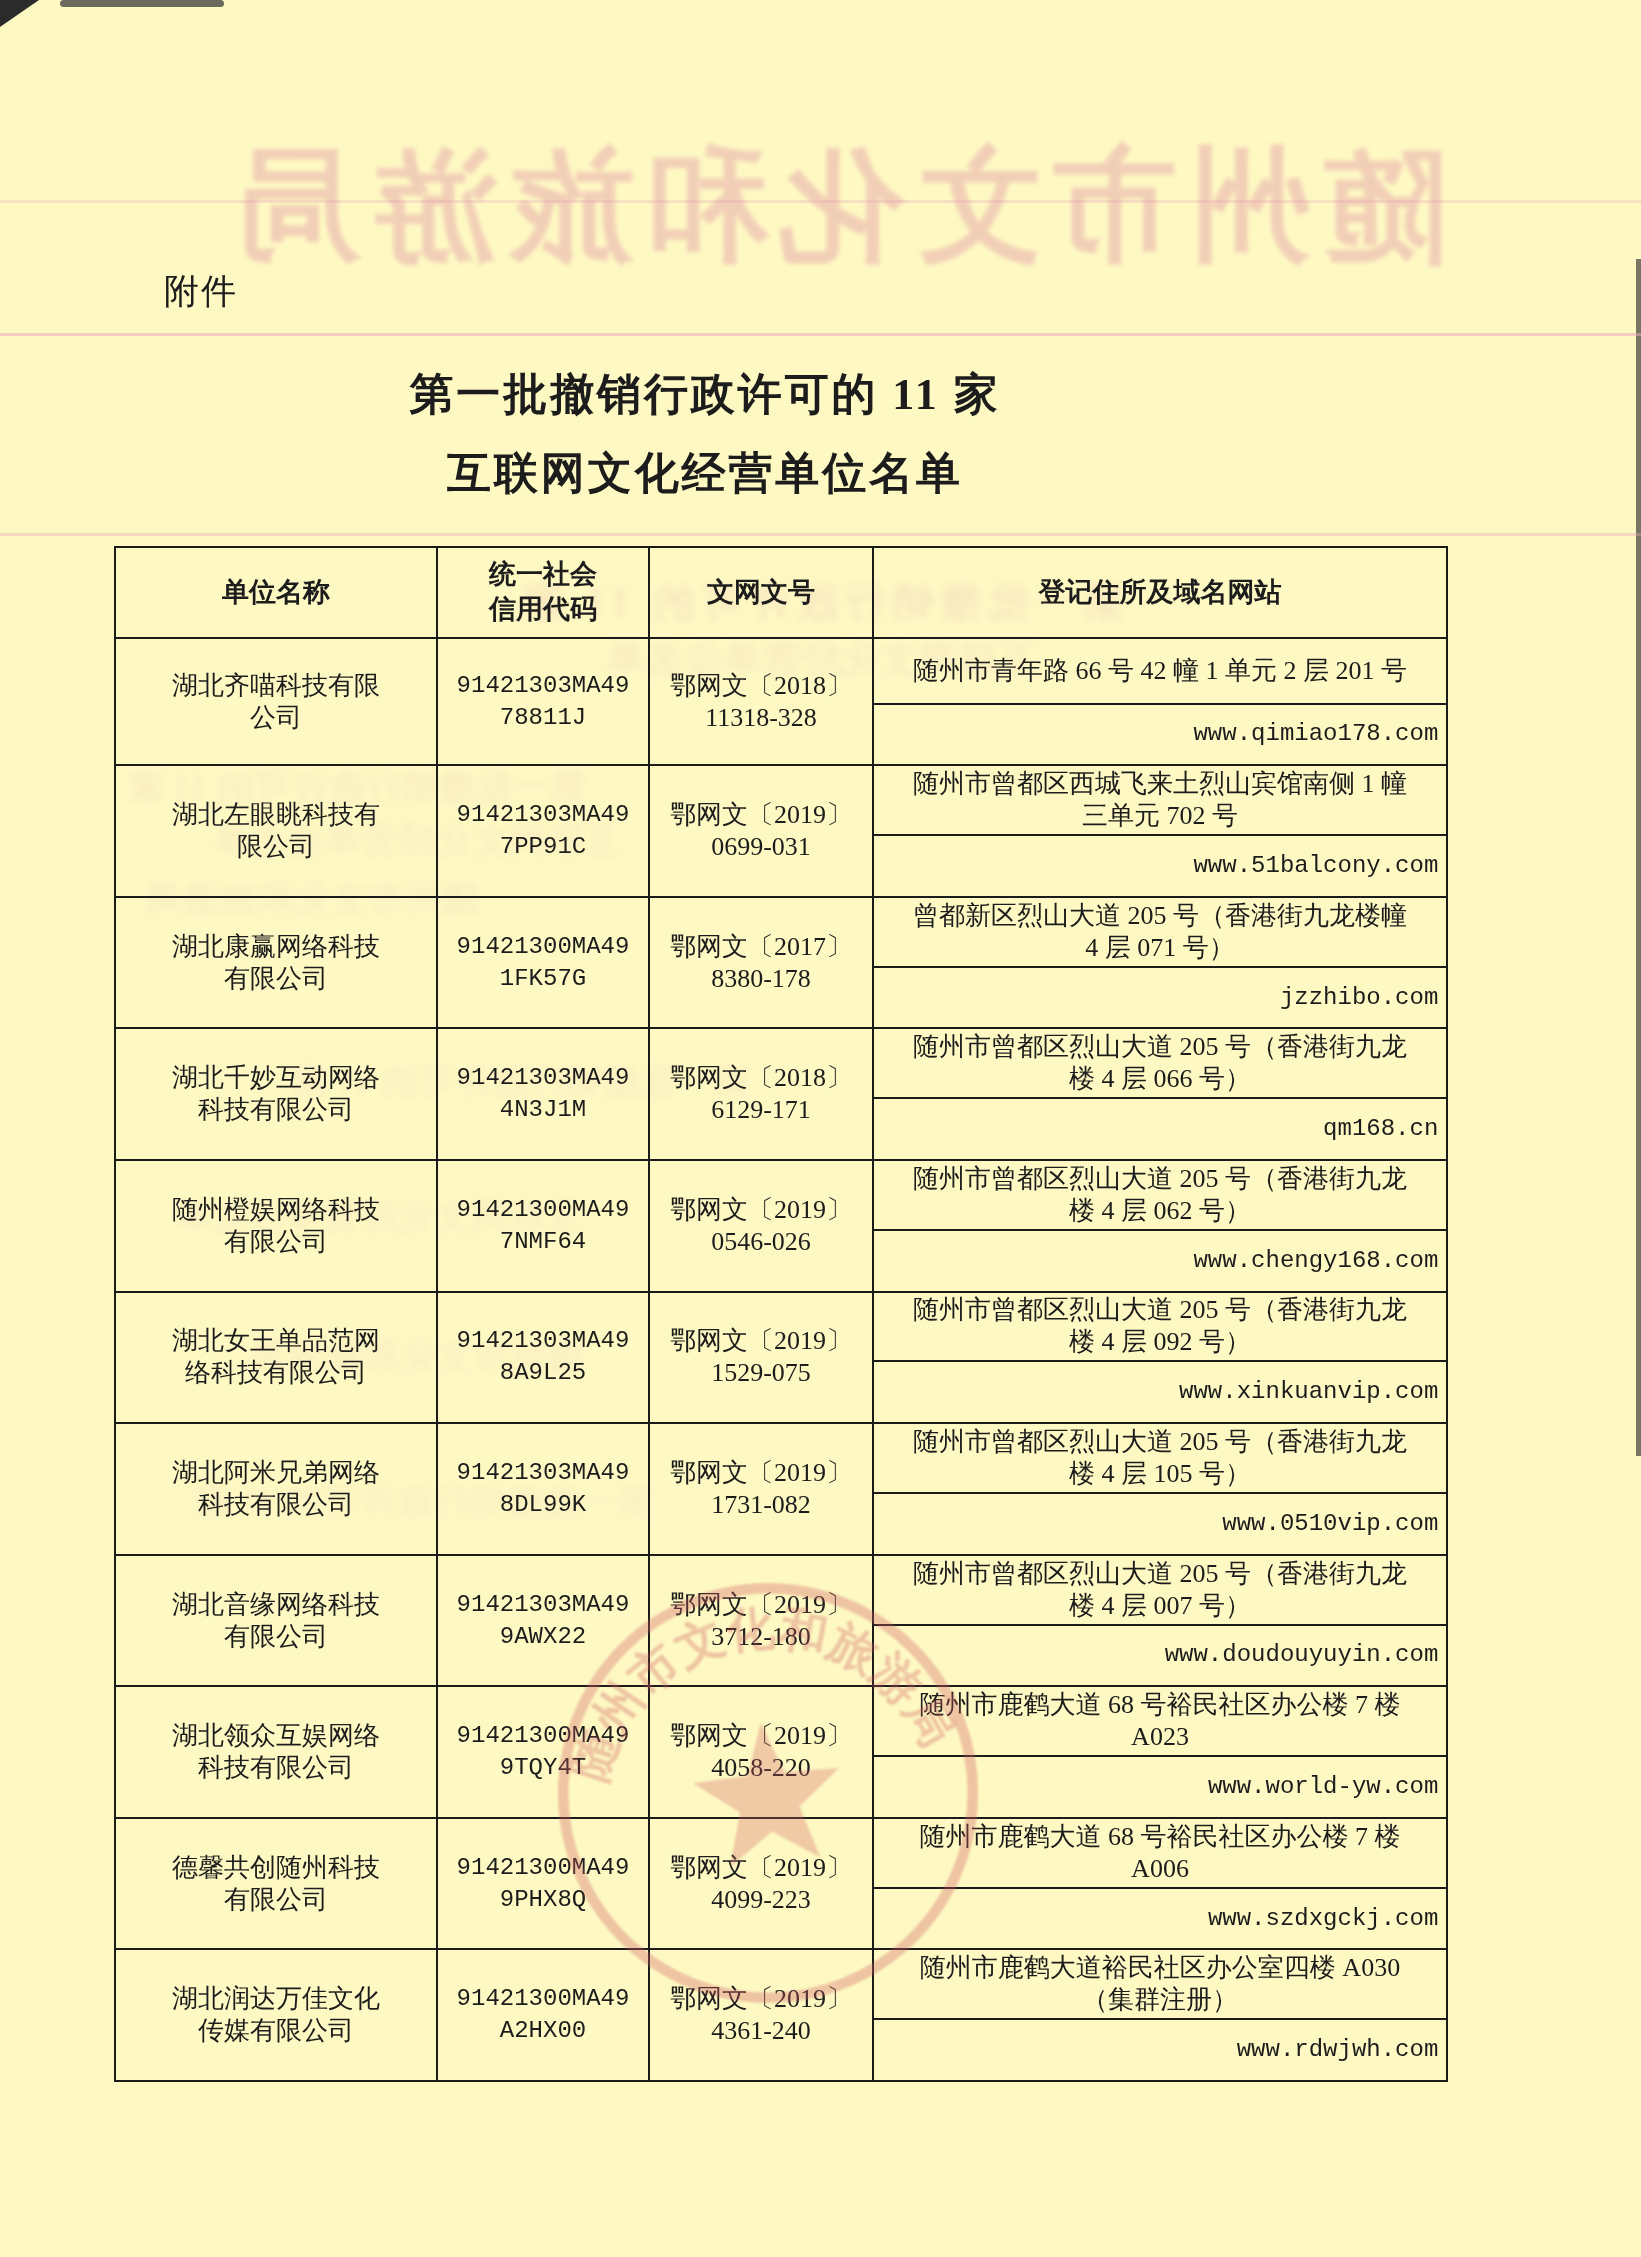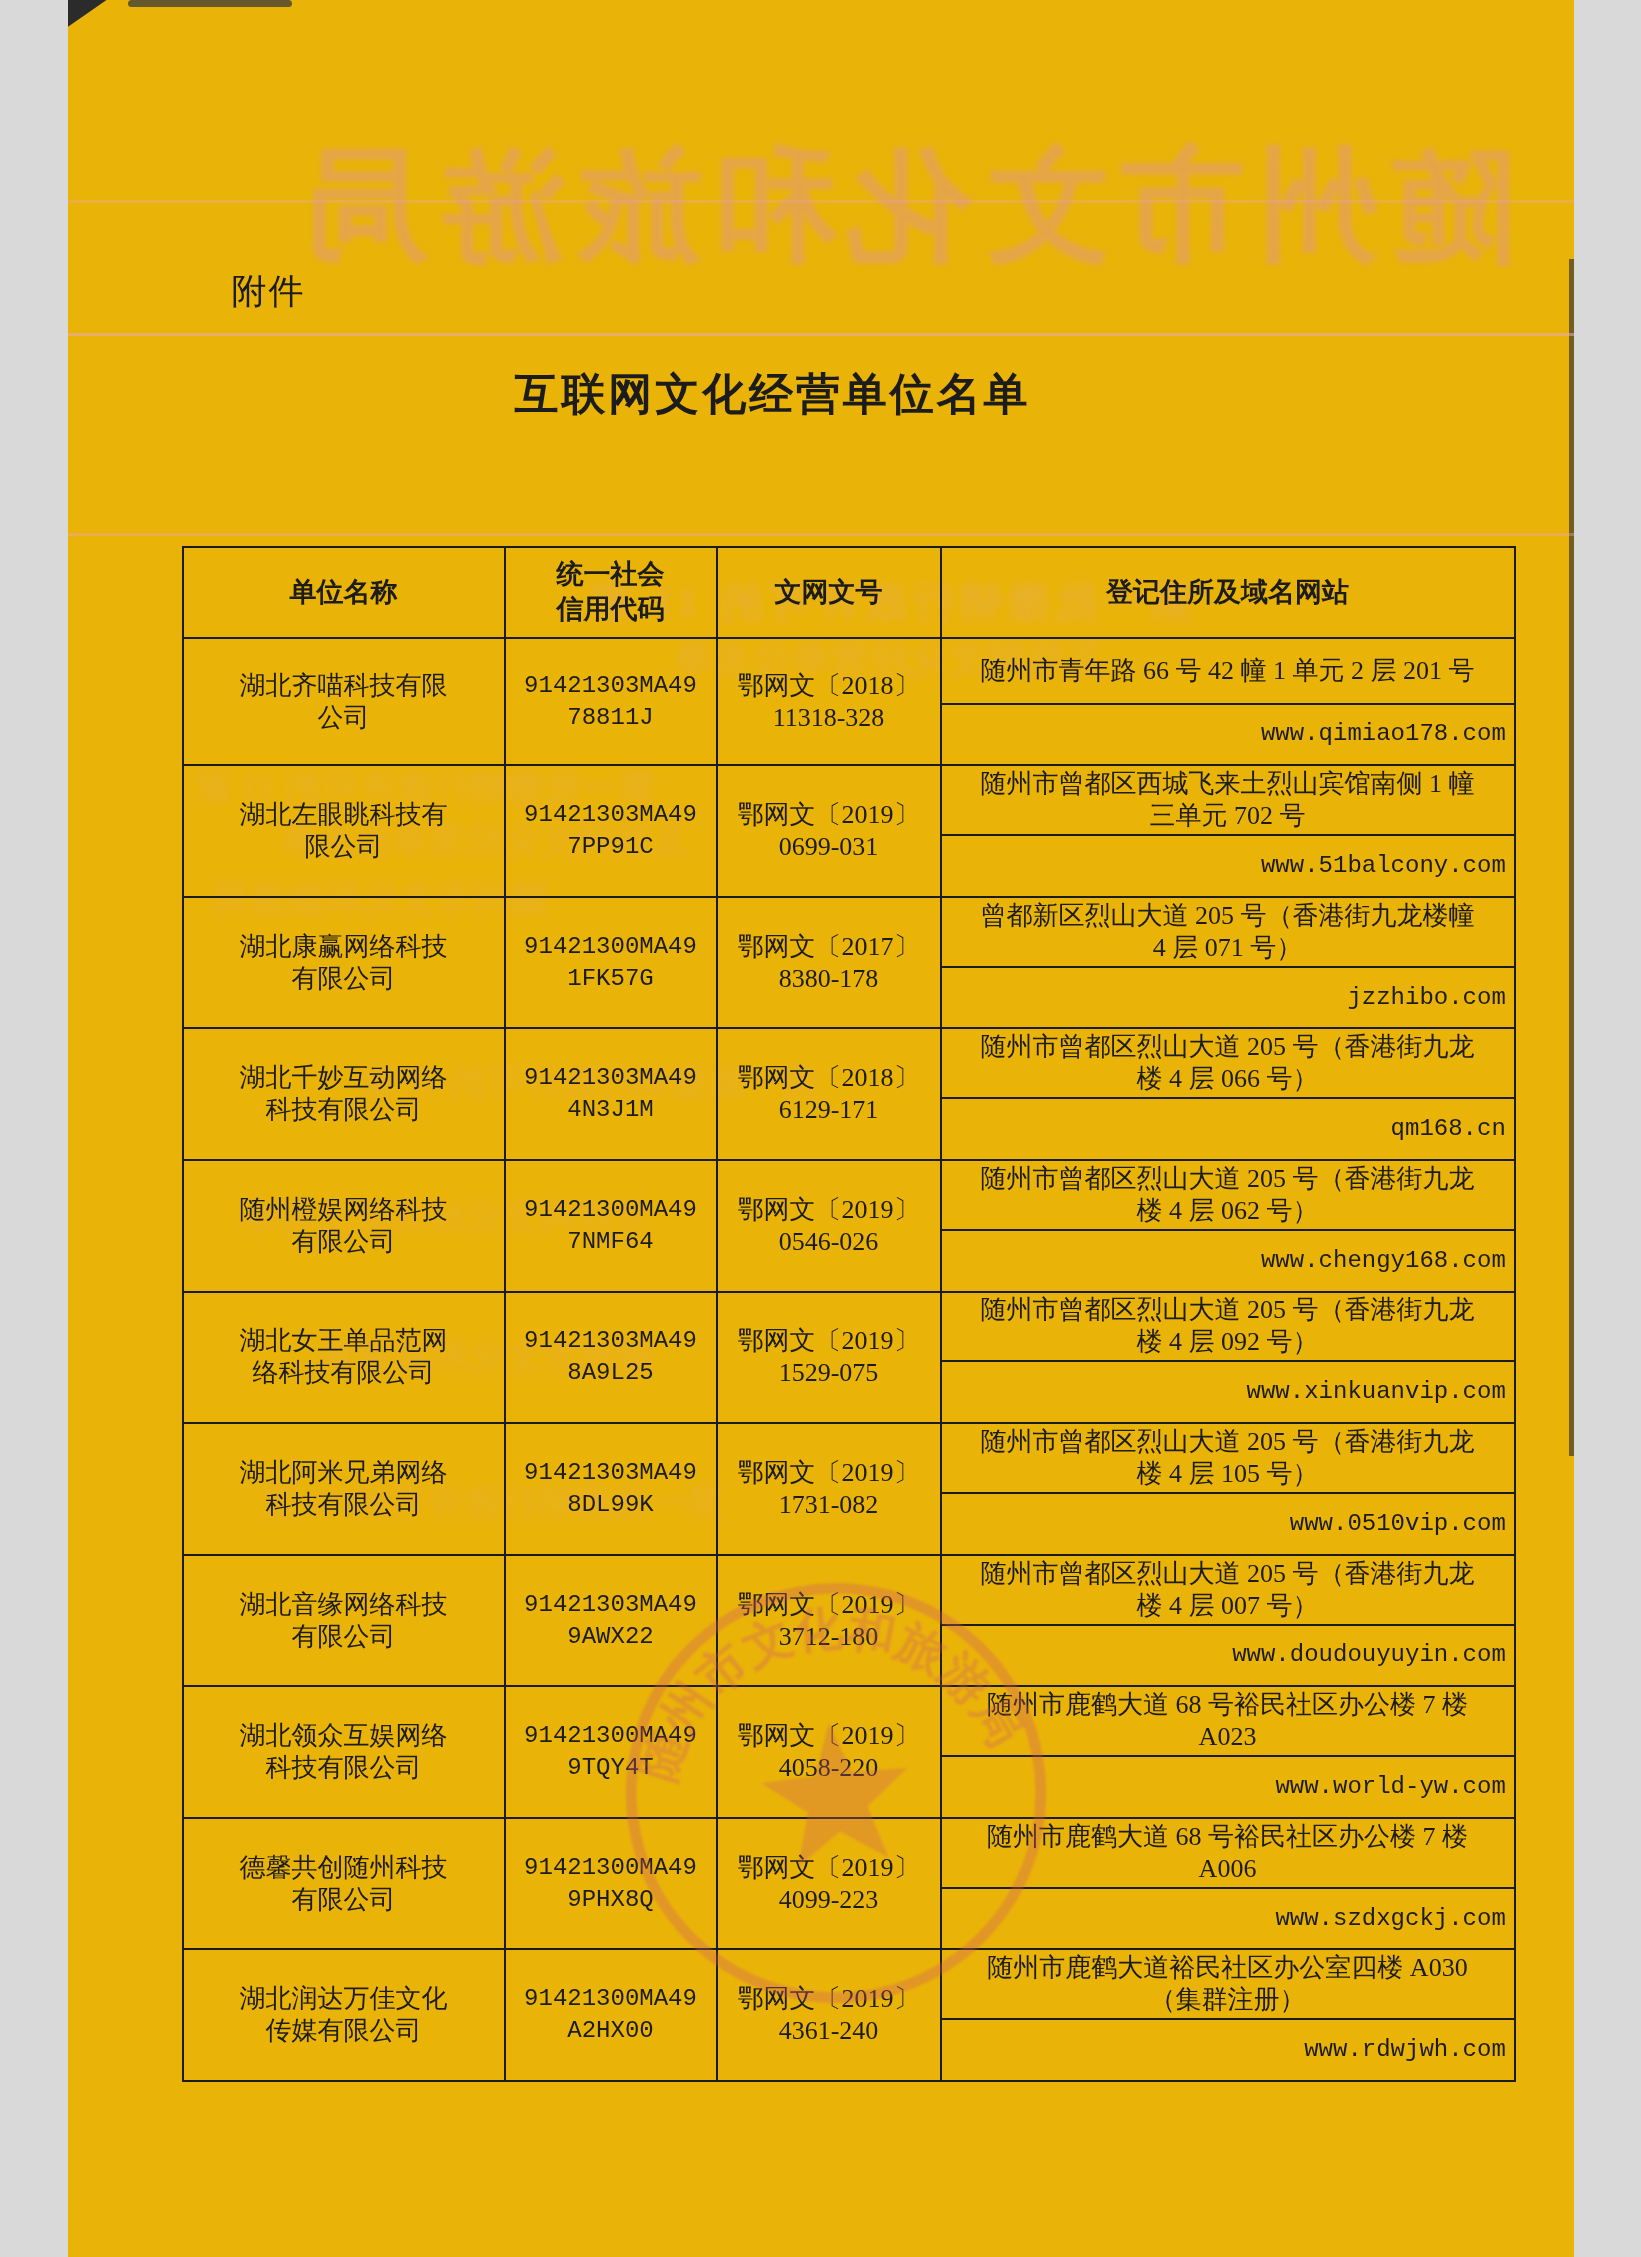--- a/index.html
+++ b/index.html
@@ -1,20 +1,20 @@
 <!DOCTYPE html>
 <html><head>
 <meta charset="utf-8">
 <style>
   html,body{margin:0;padding:0;background:#d9d9d9;}
   .page{
     position:relative;
-    width:1506px;height:2257px;
+    width:1641px;height:2257px;
     margin:0 auto;
-    background:#eab308;
+    background:#fef9c3;
     overflow:hidden;
     font-family:"Liberation Serif","DejaVu Serif",serif;
     color:#1c1c1c;
   }
   
   .artifact-tl{position:absolute;top:0;left:0;width:39px;height:27px;background:#2b2b2b;clip-path:polygon(0 0,100% 0,0 100%);}
   .artifact-top{position:absolute;top:0;left:60px;width:164px;height:6.8px;background:#3a3a3a;border-radius:3.9px;opacity:.75;}
   .artifact-right{position:absolute;top:259px;right:0;width:4.8px;height:1197px;background:#303030;opacity:.65;}
   .pink-rule{position:absolute;left:0;width:1641px;height:2.9px;background:#e7aab8;opacity:.55;}
   
@@ -71,20 +71,21 @@
   <div class="bleed" style="top:763px;left:126px;font-size:37px;opacity:.15;">第一批撤销行政许可的 11 家</div>
   <div class="bleed" style="top:816px;left:212px;font-size:37px;opacity:.13;">互联网文化经营单位名单</div>
   <div class="bleed" style="top:874px;left:145px;font-size:37px;opacity:.14;">随州市文化和旅游局</div>
   <div class="bleed" style="top:1057px;left:290px;font-size:37px;opacity:.13;">第一批撤销行政许可的 11 家</div>
   <div class="bleed" style="top:1192px;left:174px;font-size:37px;opacity:.12;">互联网文化经营单位名单</div>
   <div class="bleed" style="top:1332px;left:251px;font-size:37px;opacity:.13;">随州市文化和旅游局</div>
   <div class="bleed" style="top:1477px;left:193px;font-size:37px;opacity:.12;">第一批撤销行政许可的 11 家</div>
 
   <div class="attachment">附件</div>
   <div class="title">
+    <div>第一批撤销行政许可的 11 家</div>
     <div>互联网文化经营单位名单</div>
   </div>
 
   <table class="units">
     <colgroup>
         <col class="c1">
         <col class="c2">
         <col class="c3">
         <col class="c4">
       </colgroup>

